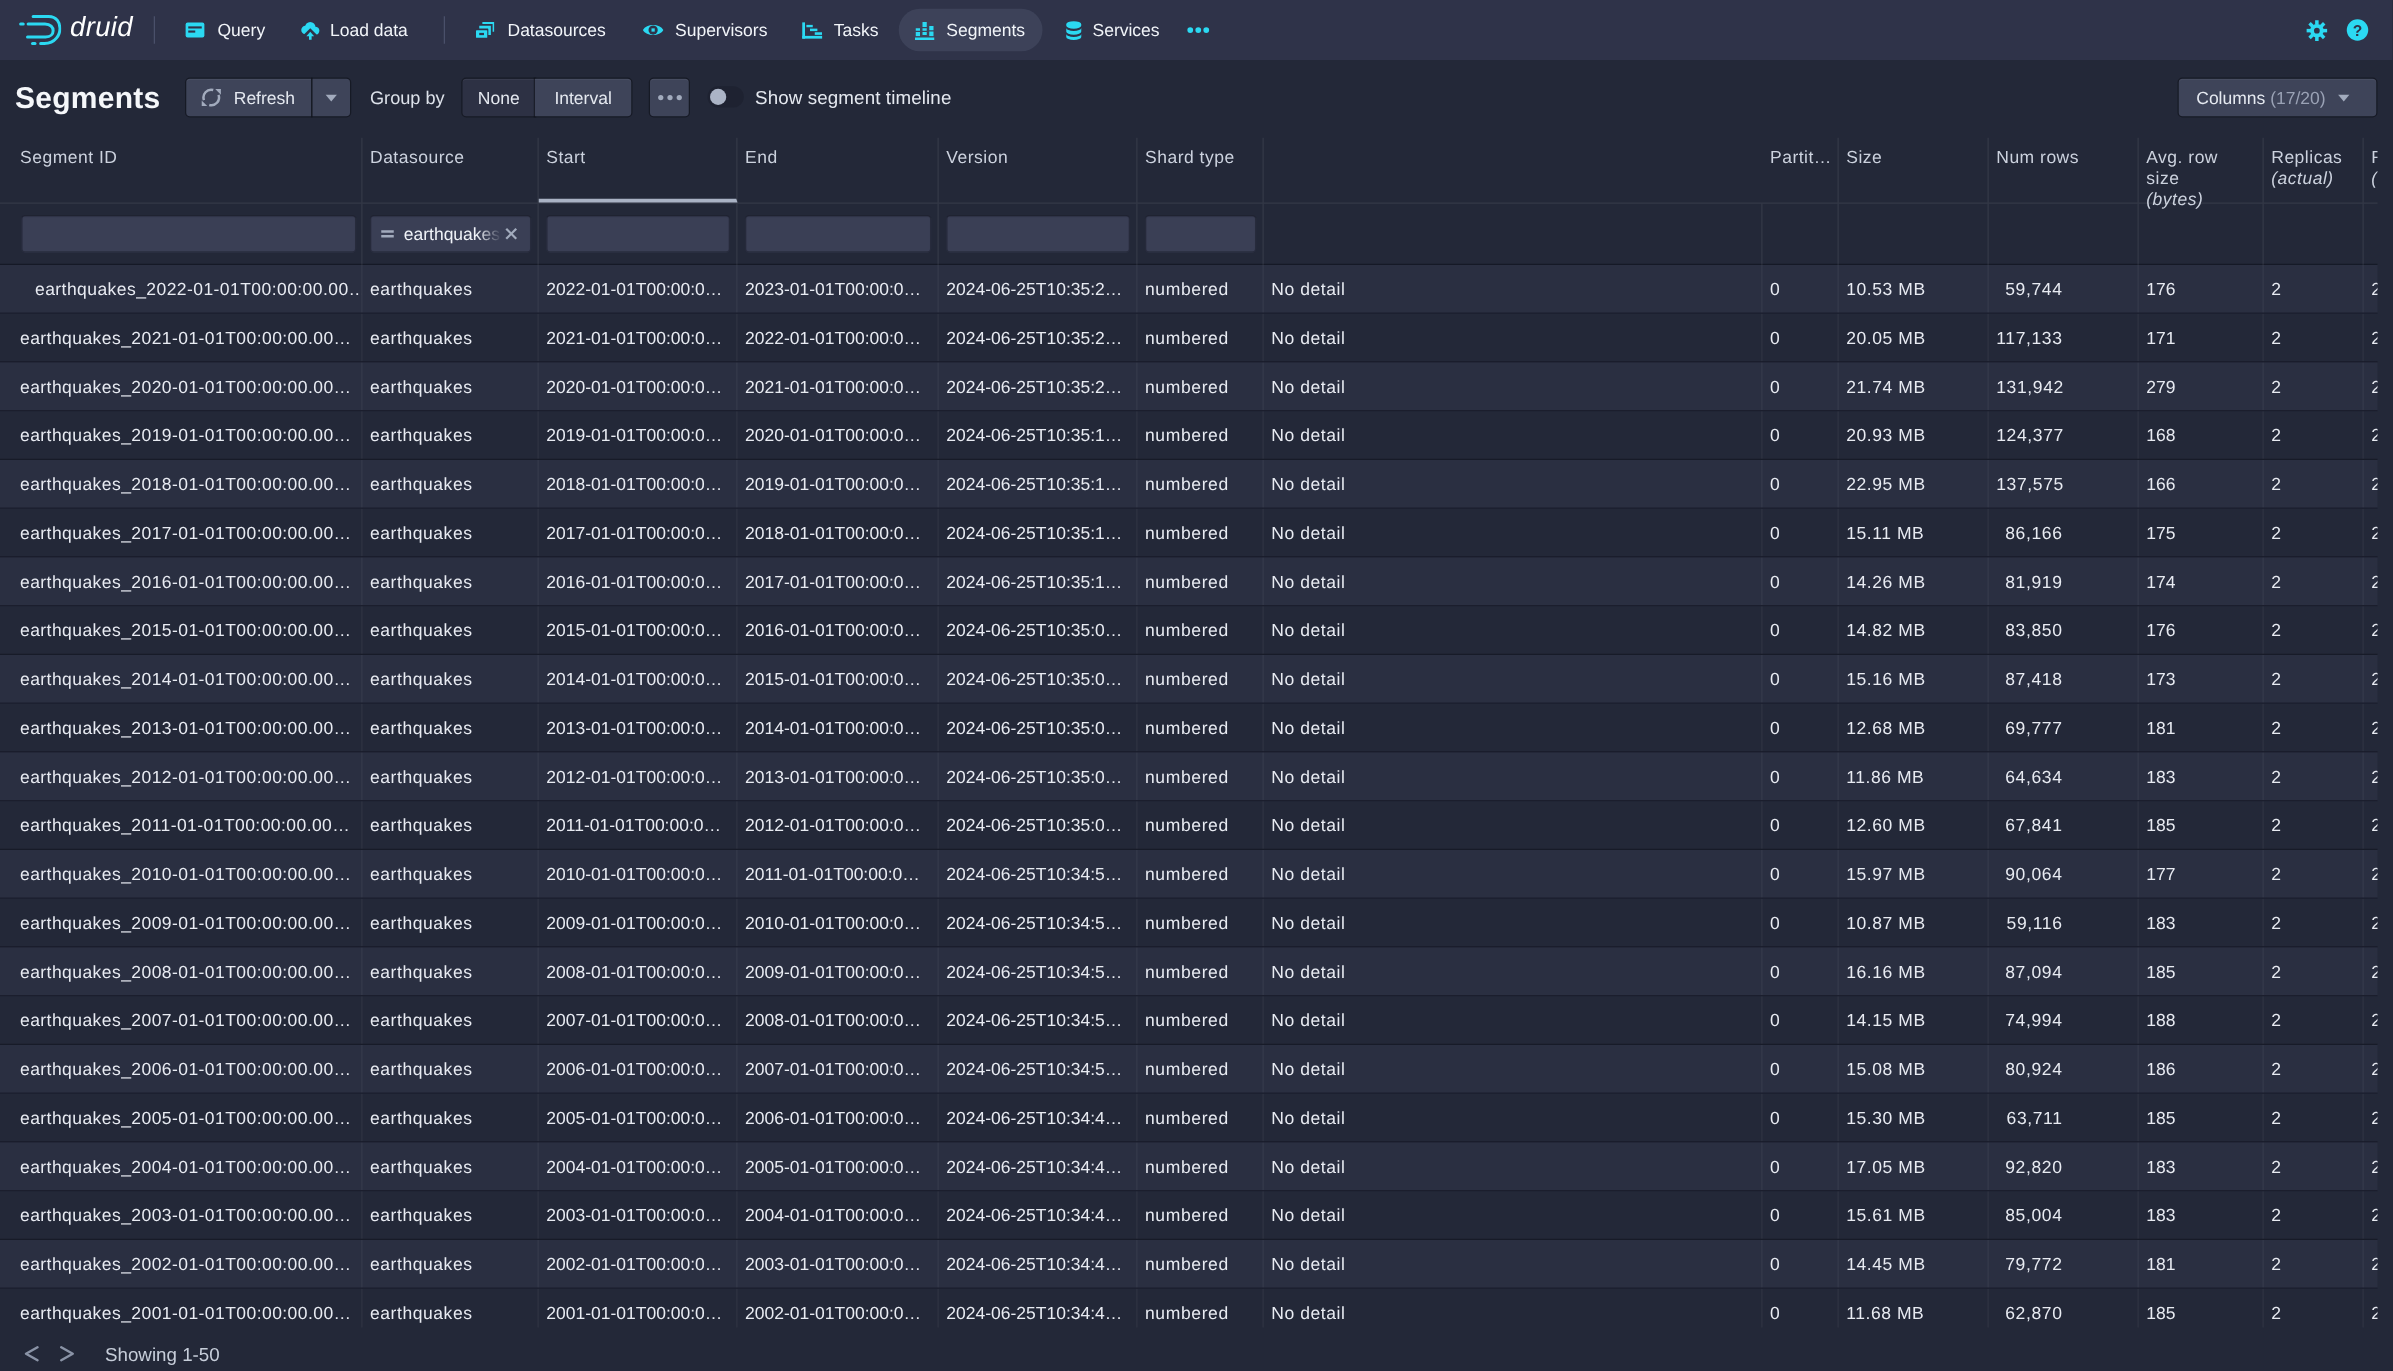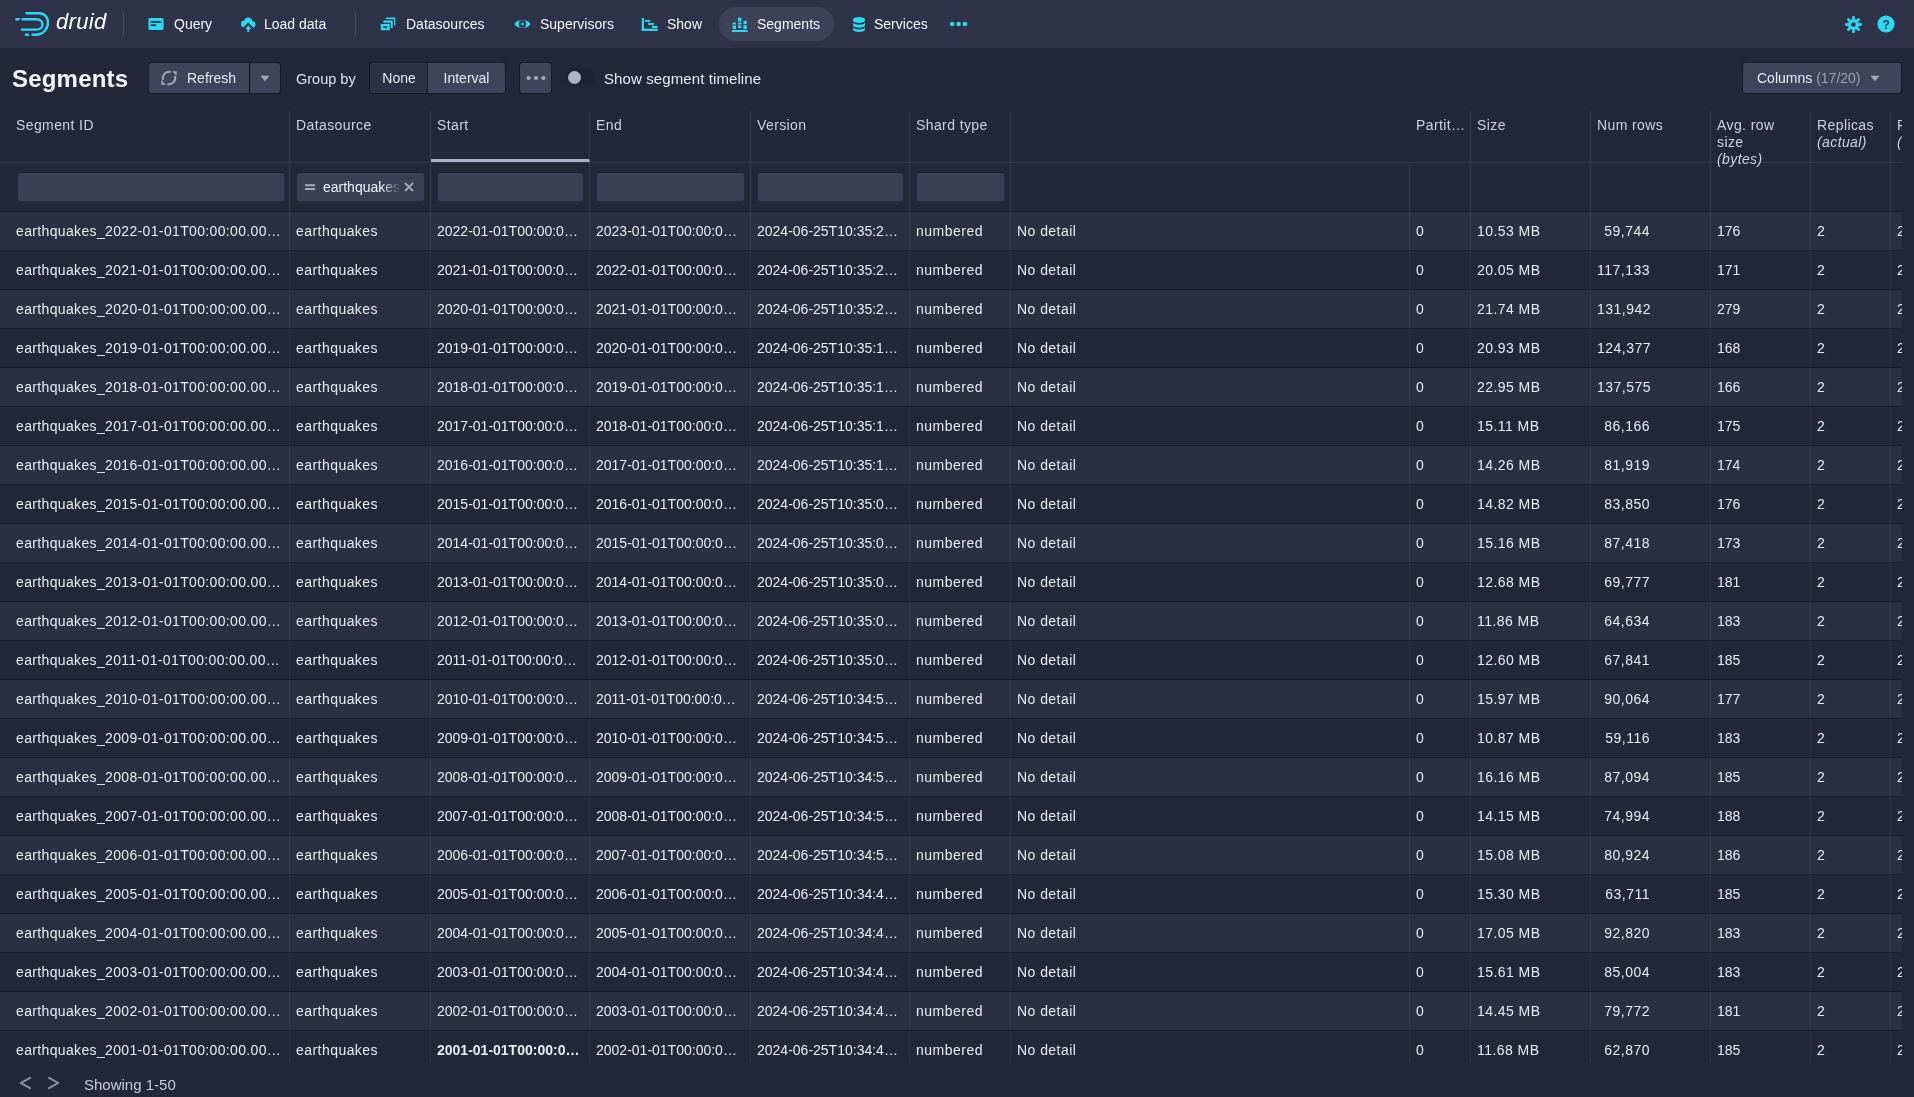--- a/index.html
+++ b/index.html
@@ -96,21 +96,21 @@
       <svg width="17" height="16" viewBox="0 0 17 16" style="">
 <g fill="#2bd9f2">
 <rect x="0.8" y="1.9" width="2.2" height="13"></rect>
 <rect x="0.8" y="12.7" width="16" height="2.2"></rect>
 <rect x="4.1" y="3.9" width="5.1" height="1.9"></rect>
 <rect x="7" y="6.9" width="5.9" height="2"></rect>
 <rect x="10.8" y="9.8" width="5.8" height="2.1"></rect>
 </g>
       </svg>
     </div>
-    <div class="item lbl" style="left:667px;">Show</div>
+    <div class="item lbl" style="left:667px;">Tasks</div>
     <div class="pill"></div>
     <div class="item" style="left:732px;">
       <svg width="16" height="16" viewBox="0 0 16 16" style="">
 <g fill="#2bd9f2">
 <rect x="0.6" y="6.6" width="3.4" height="2"></rect>
 <rect x="0.6" y="9.6" width="3.4" height="3.3"></rect>
 <rect x="6" y="1.6" width="3.4" height="4"></rect>
 <rect x="6" y="6.6" width="3.4" height="2"></rect>
 <rect x="6" y="9.6" width="3.4" height="2.4"></rect>
 <rect x="11.4" y="4.8" width="3.4" height="3.4"></rect>
@@ -258,21 +258,21 @@
           </g>
         </svg>
       </span>
     </div>
     <div class="fin" style="left:437px;top:62px;width:147px;"></div>
     <div class="fin" style="left:596px;top:62px;width:149px;"></div>
     <div class="fin" style="left:757px;top:62px;width:147px;"></div>
     <div class="fin" style="left:916px;top:62px;width:89px;"></div>
     <div class="body">
       <div class="row odd">
-        <div class="td" style="left:0px;width:290px;padding-left:16px;letter-spacing:0.35px;">earthquakes_2022-01-01T00:00:00.00…</div>
+        <div class="td" style="left:0px;width:290px;padding-left:28px;letter-spacing:0.35px;">earthquakes_2022-01-01T00:00:00.00…</div>
         <div class="td" style="left:290px;width:141px;letter-spacing:0.45px;">earthquakes</div>
         <div class="td" style="left:431px;width:159px;">2022-01-01T00:00:0…</div>
         <div class="td" style="left:590px;width:161px;">2023-01-01T00:00:0…</div>
         <div class="td" style="left:751px;width:159px;">2024-06-25T10:35:2…</div>
         <div class="td" style="left:910px;width:101px;letter-spacing:0.5px;">numbered</div>
         <div class="td" style="left:1011px;width:399px;letter-spacing:0.45px;">No detail</div>
         <div class="td" style="left:1410px;width:61px;">0</div>
         <div class="td" style="left:1471px;width:120px;letter-spacing:0.45px;">10.53 MB</div>
         <div class="td" style="left:1591px;width:120px;"><span class="num">59,744</span></div>
         <div class="td" style="left:1711px;width:100px;">176</div>
@@ -575,21 +575,21 @@
         <div class="td" style="left:1410px;width:61px;">0</div>
         <div class="td" style="left:1471px;width:120px;letter-spacing:0.45px;">14.45 MB</div>
         <div class="td" style="left:1591px;width:120px;"><span class="num">79,772</span></div>
         <div class="td" style="left:1711px;width:100px;">181</div>
         <div class="td" style="left:1811px;width:80px;">2</div>
         <div class="td" style="left:1891px;width:120px;">2</div>
       </div>
       <div class="row">
         <div class="td" style="left:0px;width:290px;padding-left:16px;letter-spacing:0.35px;">earthquakes_2001-01-01T00:00:00.00…</div>
         <div class="td" style="left:290px;width:141px;letter-spacing:0.45px;">earthquakes</div>
-        <div class="td" style="left:431px;width:159px;font-weight:bold;">2001-01-01T00:00:0…</div>
+        <div class="td" style="left:431px;width:159px;">2001-01-01T00:00:0…</div>
         <div class="td" style="left:590px;width:161px;">2002-01-01T00:00:0…</div>
         <div class="td" style="left:751px;width:159px;">2024-06-25T10:34:4…</div>
         <div class="td" style="left:910px;width:101px;letter-spacing:0.5px;">numbered</div>
         <div class="td" style="left:1011px;width:399px;letter-spacing:0.45px;">No detail</div>
         <div class="td" style="left:1410px;width:61px;">0</div>
         <div class="td" style="left:1471px;width:120px;letter-spacing:0.45px;">11.68 MB</div>
         <div class="td" style="left:1591px;width:120px;"><span class="num">62,870</span></div>
         <div class="td" style="left:1711px;width:100px;">185</div>
         <div class="td" style="left:1811px;width:80px;">2</div>
         <div class="td" style="left:1891px;width:120px;">2</div>

